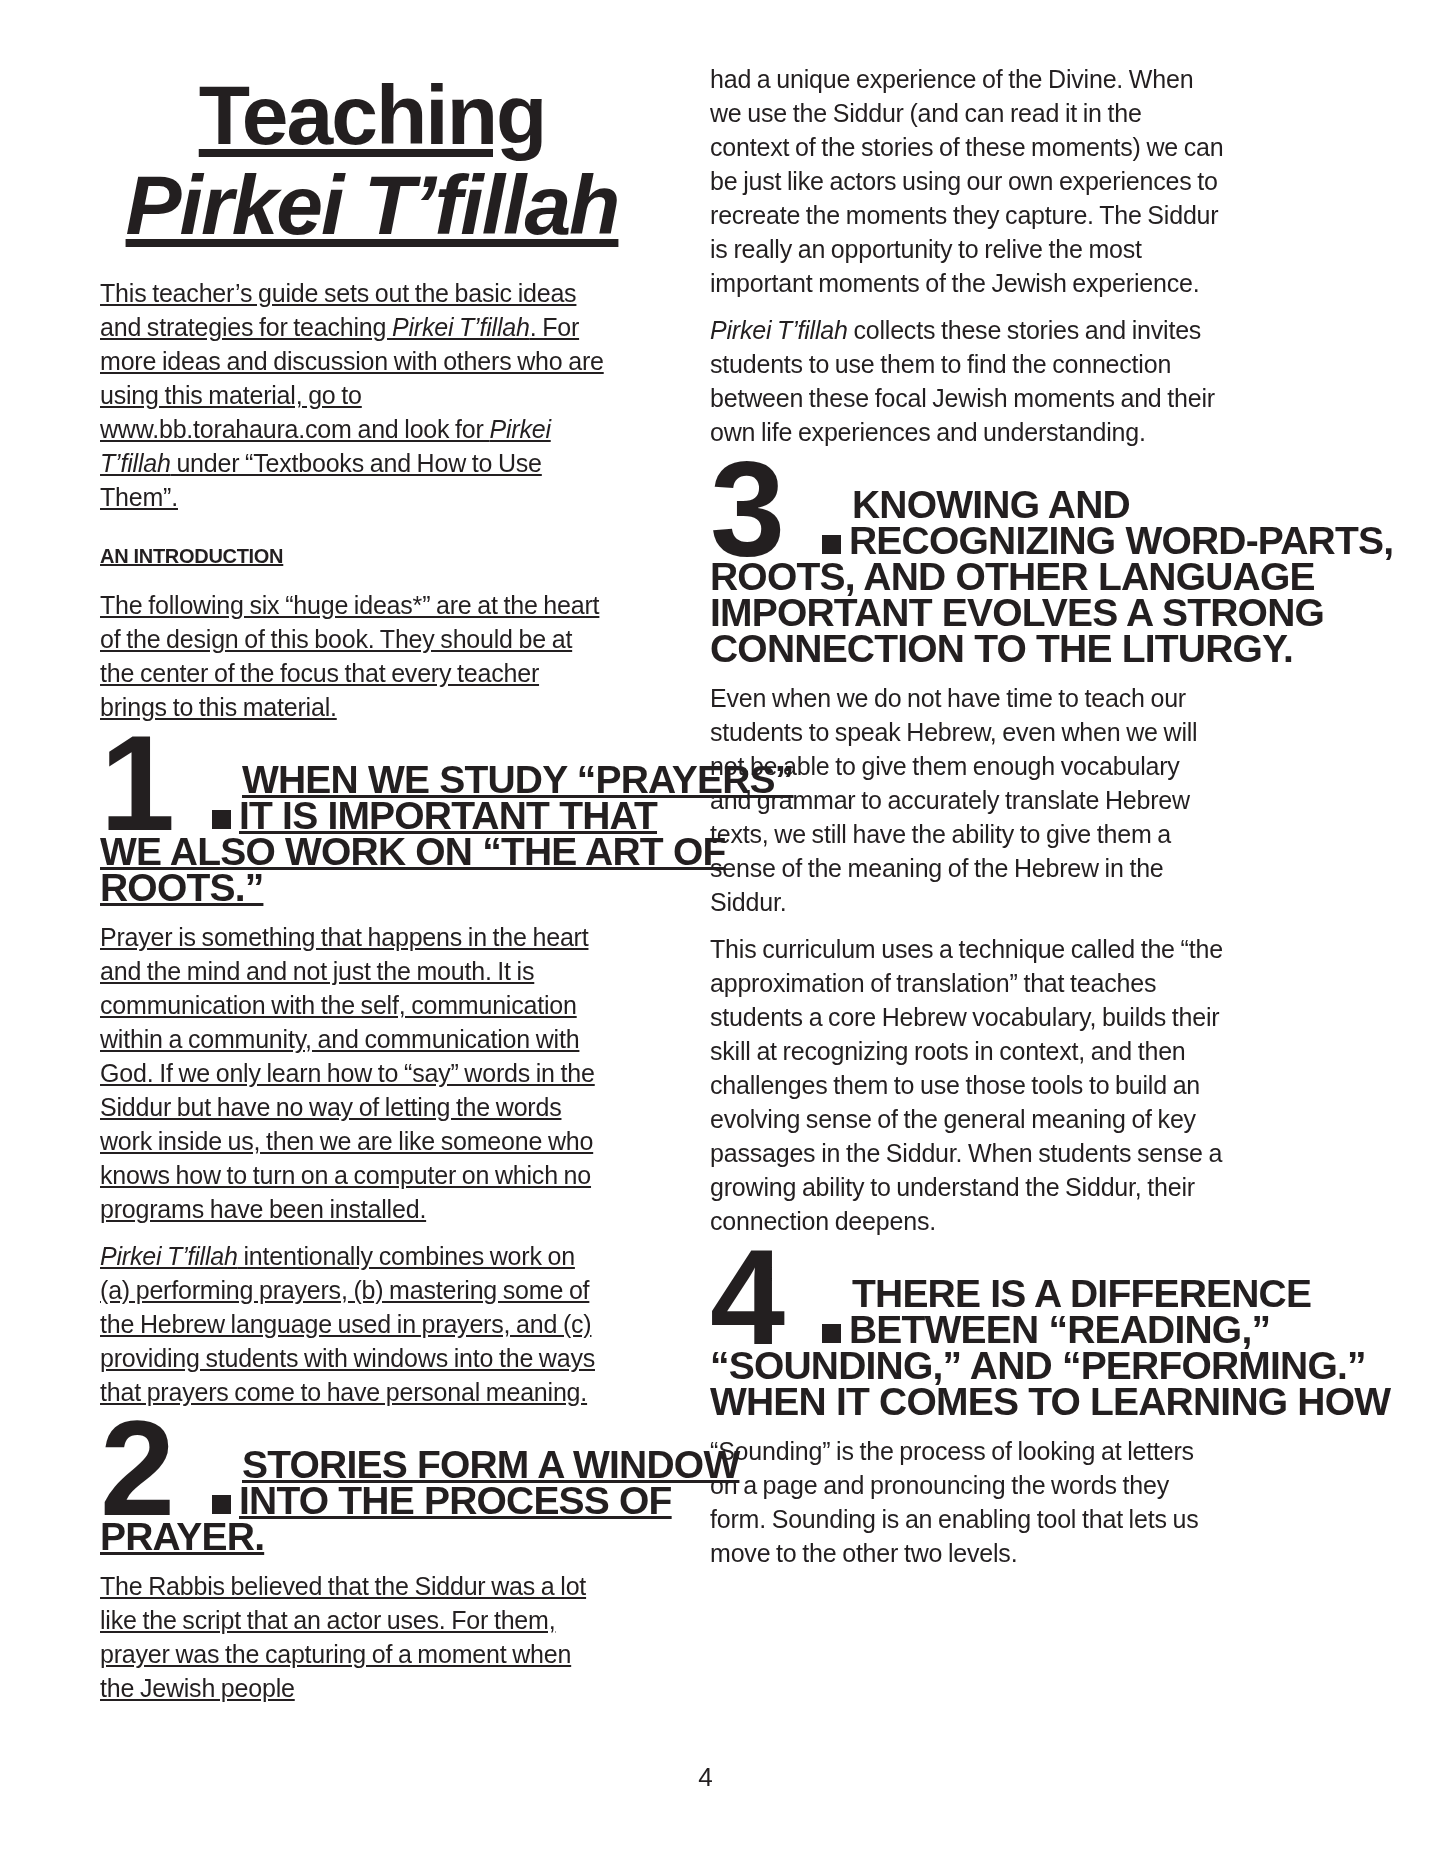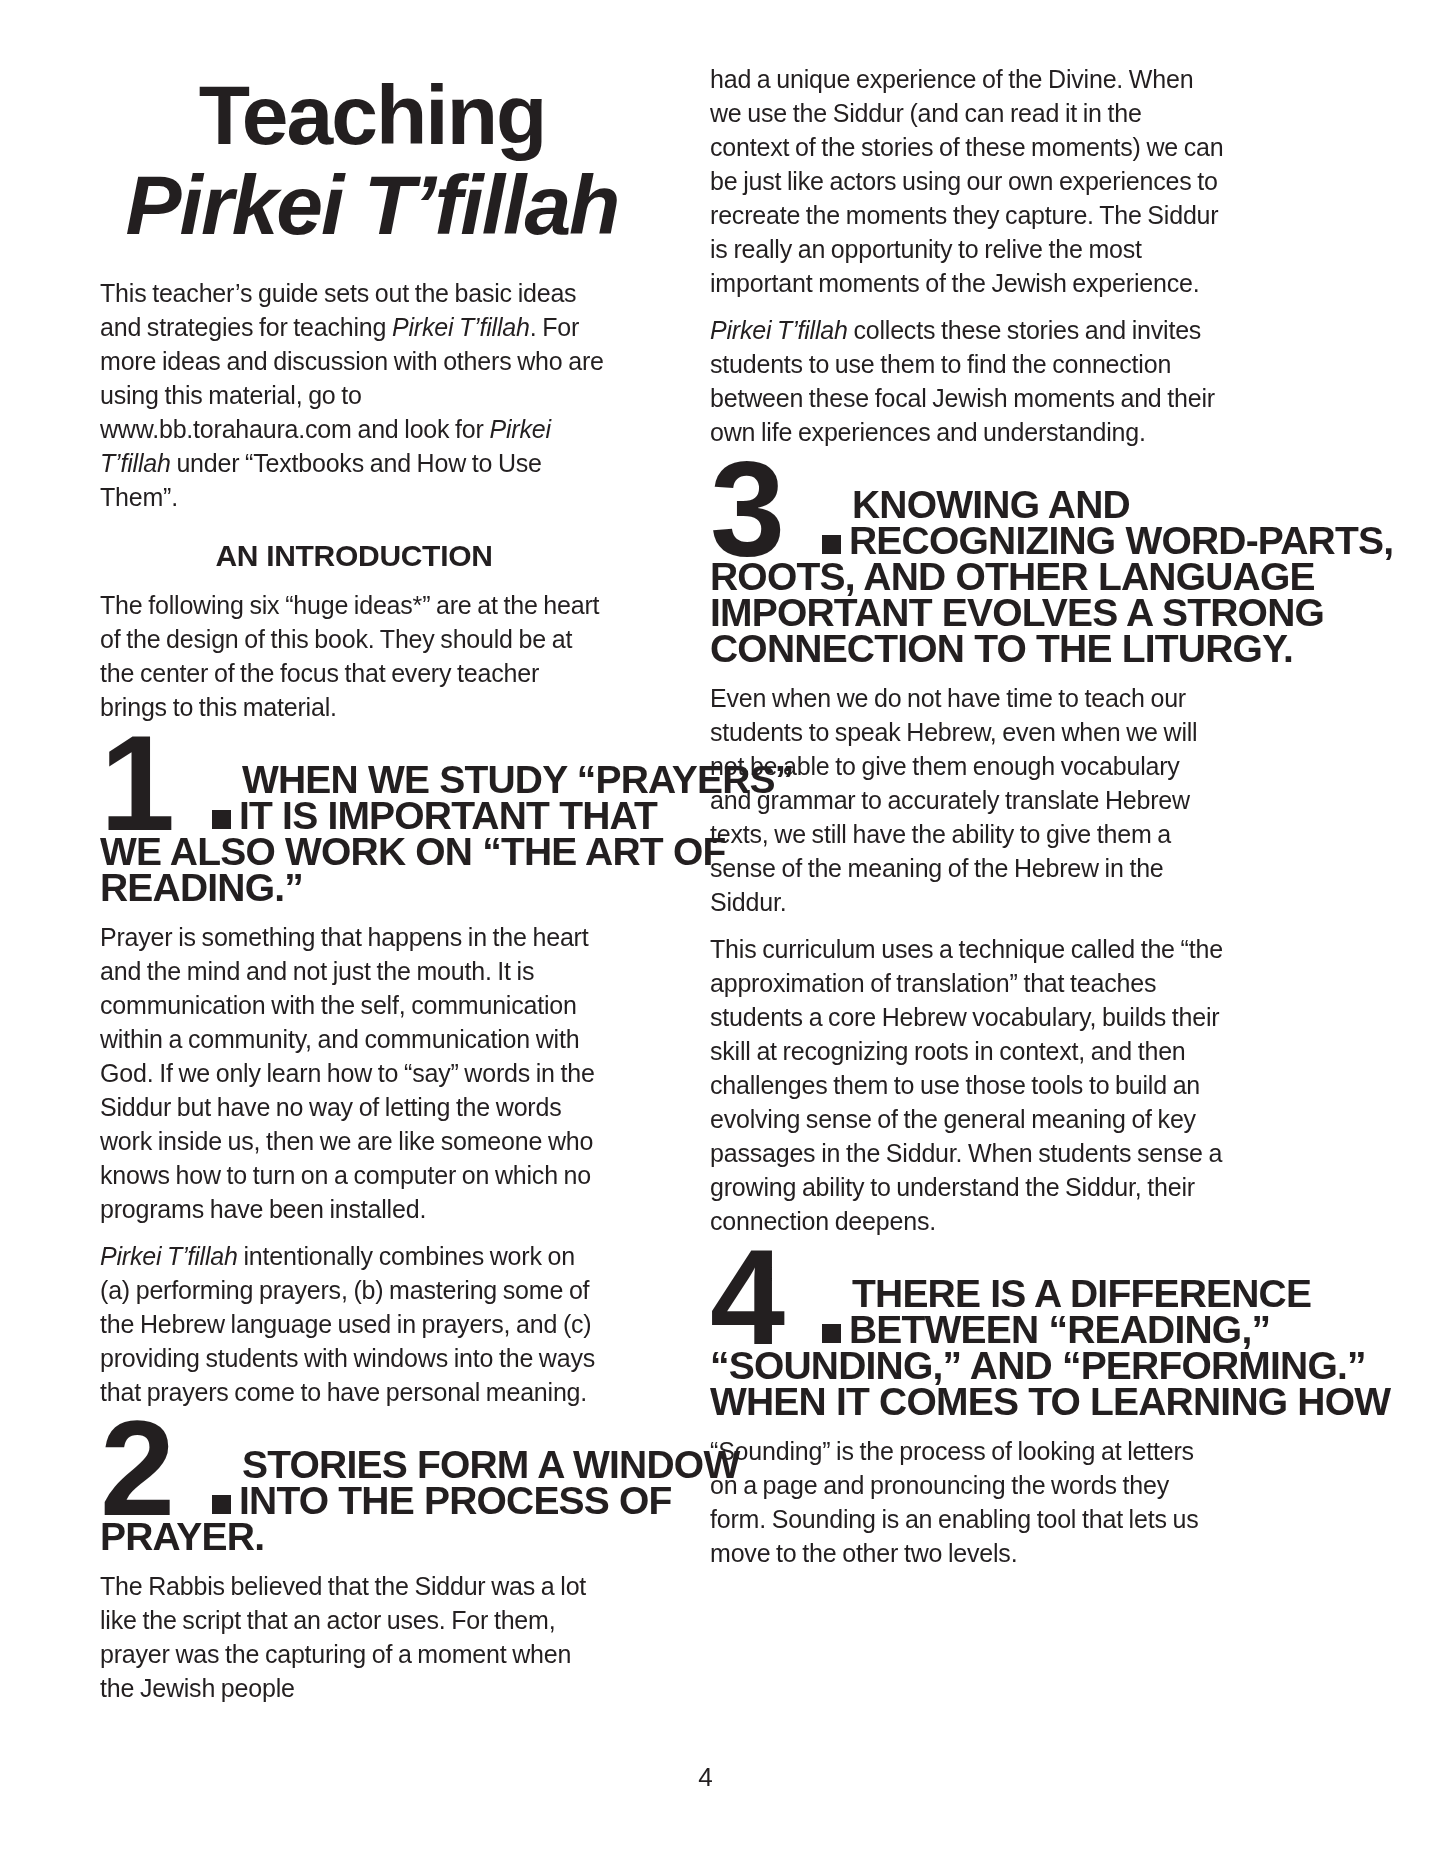--- a/index.html
+++ b/index.html
@@ -9,42 +9,42 @@
     font-family: "Liberation Sans", "DejaVu Sans", sans-serif;
     color: #231f20;
   }
   .page {
     position: relative;
     width: 1445px; height: 1871px;
     background: #ffffff;
     overflow: hidden;
   }
   .col { position: absolute; }
-  .col-left  { left: 100px; top: 58px;  width: 508px; }
+  .col-left  { left: 100px; top: 58px;  width: 508px; text-decoration: underline; }
   .col-right { left: 710px; top: 62px;  width: 516px; }
 
   .title {
     width: 560px; margin: 12px 0 26px -8px;
     font-weight: bold; font-size: 84px; line-height: 90px;
     letter-spacing: -2px; text-align: center;
     white-space: nowrap;
   }
   .title .t2 { font-style: italic; }
 
   p.body {
     margin: 0 0 13px 0;
     font-size: 25px; line-height: 34px;
     letter-spacing: -0.2px; word-spacing: -1px;
   }
   p.body em { font-style: italic; }
 
   h2.intro-head {
     margin: 26px 0 16px 0;
-    font-size: 30px; line-height: 32px;
-    font-weight: bold; letter-spacing: -0.3px; text-align: center;
+    font-size: 20px; line-height: 32px;
+    font-weight: bold; letter-spacing: -0.3px;
   }
 
   .section { margin-top: 38px; }
   .sec-head { margin-bottom: 14px; }
   .big-num {
     float: left;
     width: 112px; height: 71px;
     position: relative;
   }
   .big-num .digit {
@@ -91,21 +91,21 @@
     <p class="body"><span>The following six “huge ideas*” are at the heart of the design of this book. They should be at the center of the focus that every teacher brings to this material.</span></p>
 
     <div class="section">
         <div class="sec-head">
           <span class="big-num">
             <span class="digit">1</span>
           </span>
           <div class="hl first">WHEN WE STUDY “PRAYERS”</div>
           <div class="hl"><span class="sq"></span>IT IS IMPORTANT THAT</div>
           <div class="hl">WE ALSO WORK ON “THE ART OF</div>
-          <div class="hl">READING.”</div>
+          <div class="hl">ROOTS.”</div>
         </div>
         <p class="body"><span>Prayer is something that happens in the heart and the mind and not just the mouth. It is communication with the self, communication within a community, and communication with God. If we only learn how to “say” words in the Siddur but have no way of letting the words work inside us, then we are like someone who knows how to turn on a computer on which no programs have been installed.</span></p>
         <p class="body"><em>Pirkei T’fillah</em><span> intentionally combines work on (a) performing prayers, (b) mastering some of the Hebrew language used in prayers, and (c) providing students with windows into the ways that prayers come to have personal meaning.</span></p>
       </div>
     <div class="section">
         <div class="sec-head">
           <span class="big-num">
             <span class="digit">2</span>
           </span>
           <div class="hl first">STORIES FORM A WINDOW</div>

